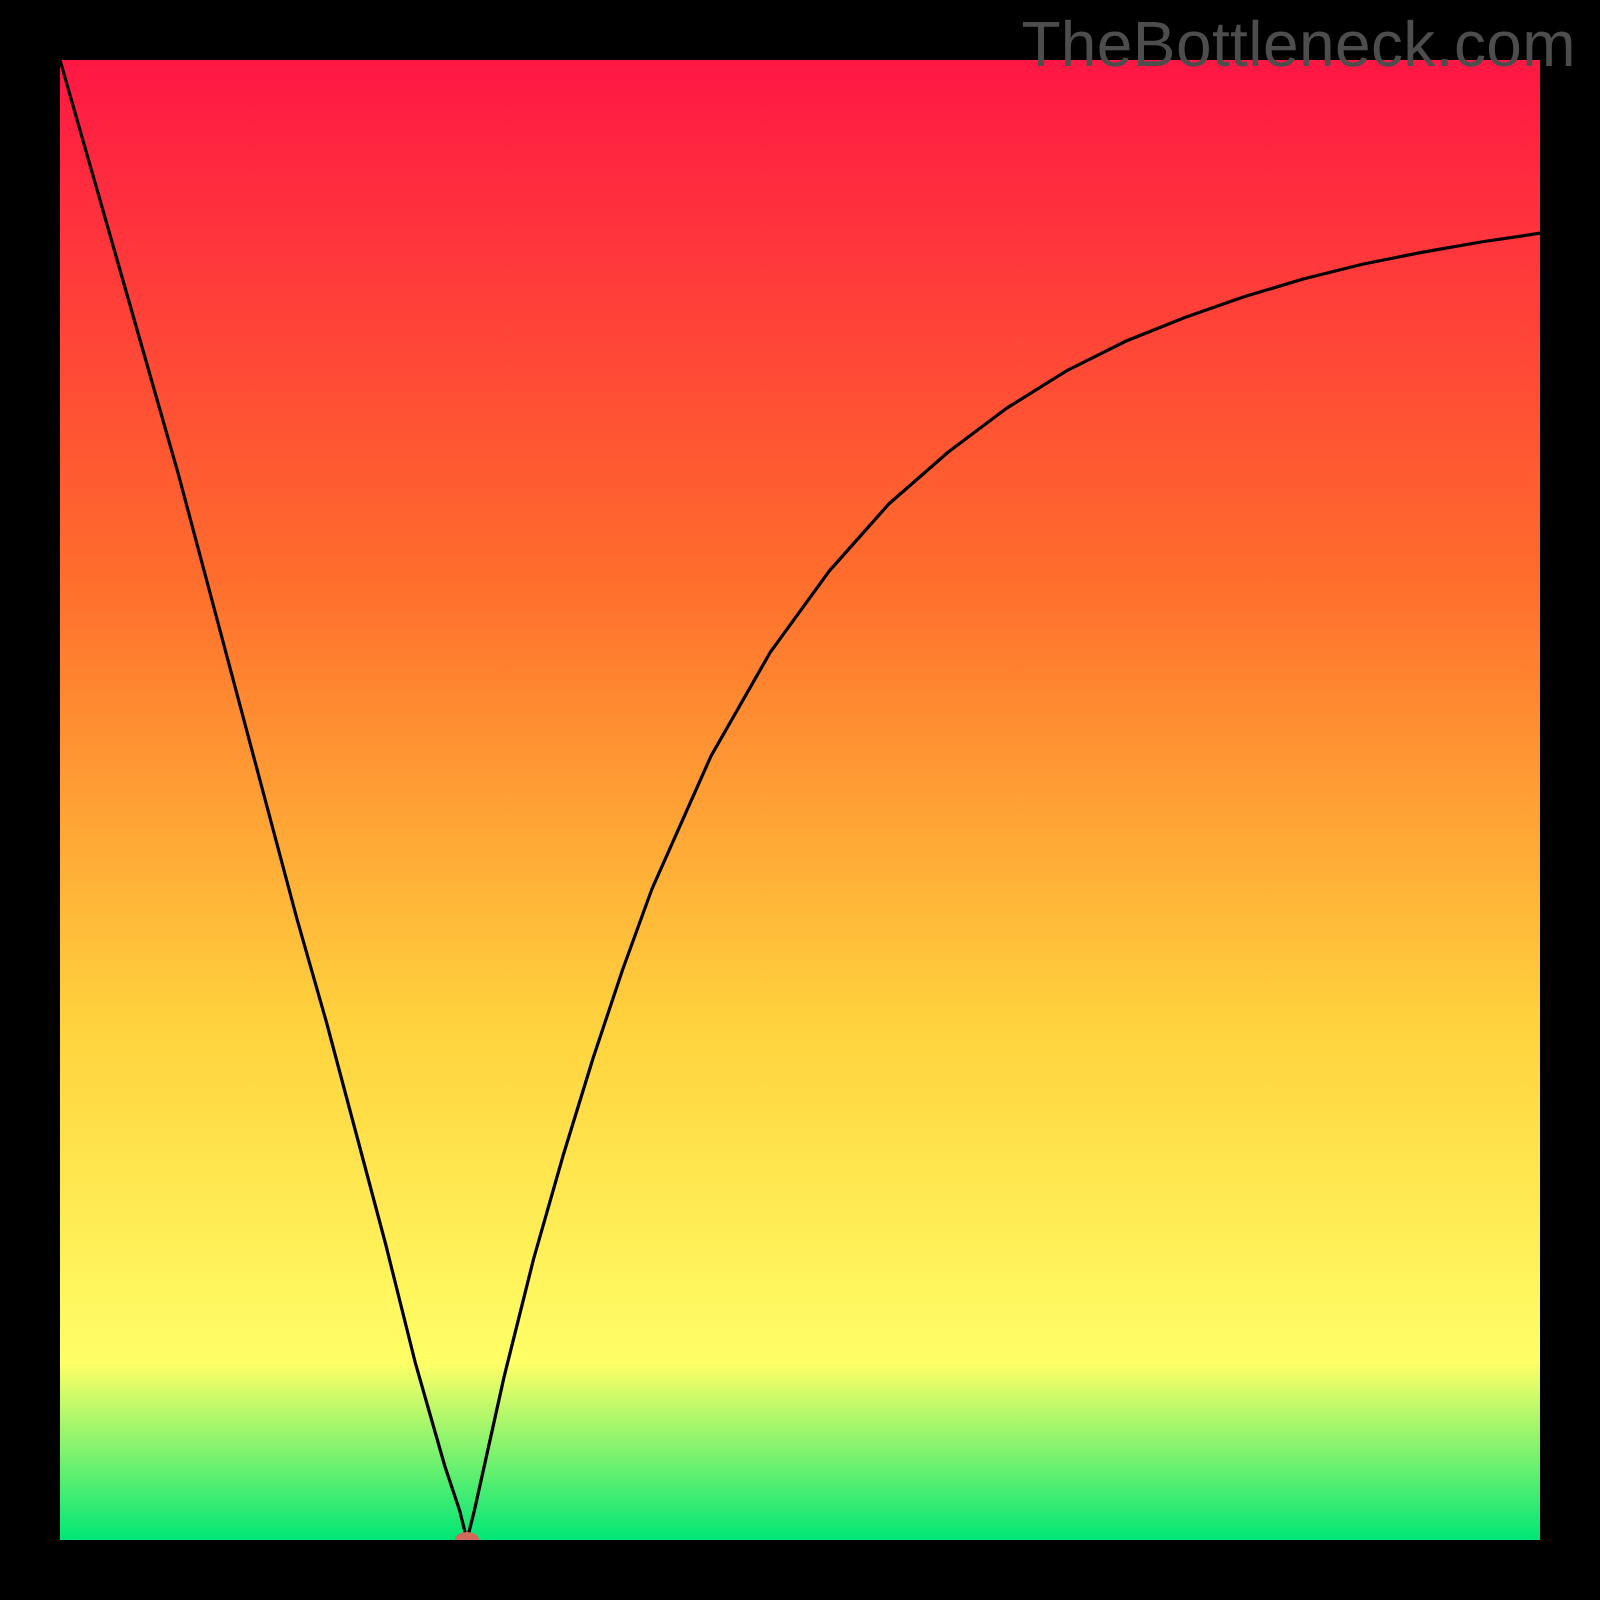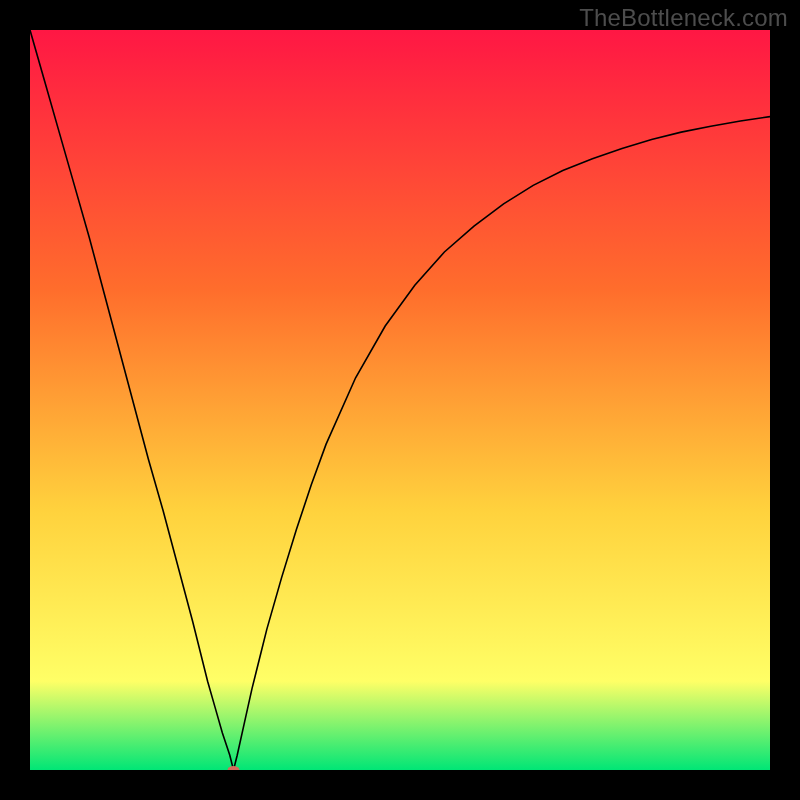--- a/index.html
+++ b/index.html
@@ -15,21 +15,21 @@
     position: relative;
     width: 800px;
     height: 800px;
     background: #000;
   }
   .watermark {
     position: absolute;
     top: 4px;
     right: 12px;
     color: #4d4d4d;
-    font-size: 24px;
+    font-size: 32px;
     font-weight: 500;
     letter-spacing: 0.2px;
     z-index: 5;
   }
   .plot-wrap {
     position: absolute;
     left: 30px;
     top: 30px;
     width: 740px;
     height: 740px;

